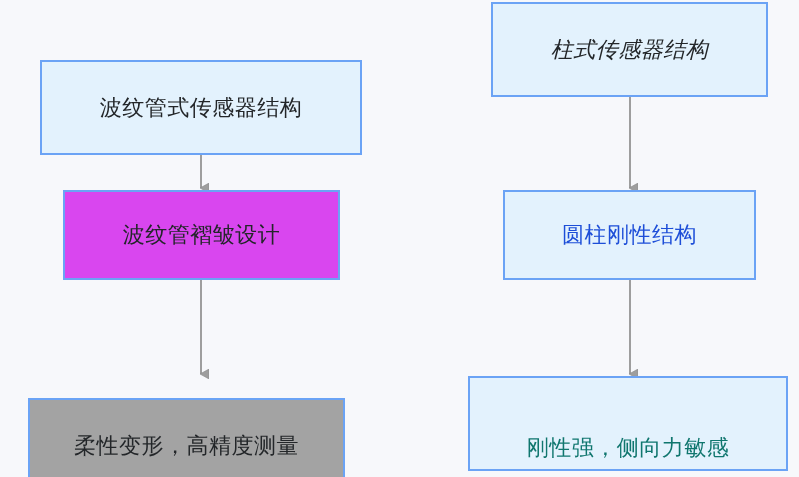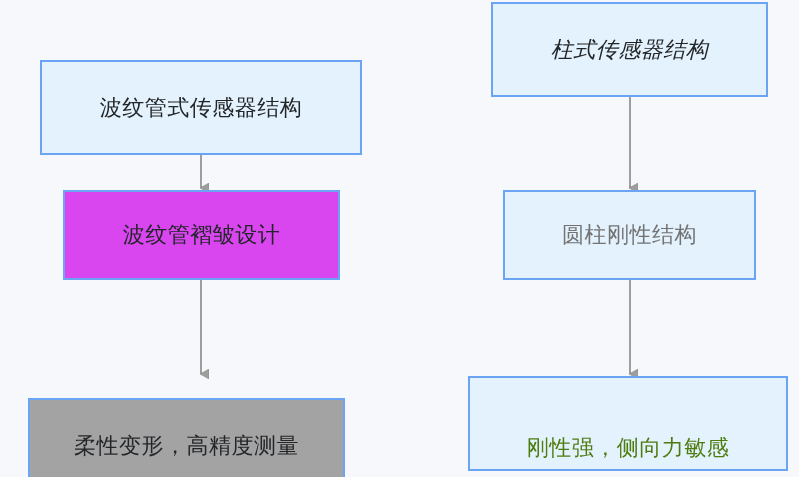--- a/index.html
+++ b/index.html
@@ -69,19 +69,19 @@
       <div class="node" style="left: 63px; top: 190px; width: 277px; height: 90px; background: #d946ef; border-color: rgb(107, 163, 245);">
         <span class="node-label" style="color: rgb(35, 38, 41);">波纹管褶皱设计</span>
       </div>
       <div class="node" style="left: 28px; top: 398px; width: 317px; height: 95px; background: #a3a3a3; border-color: rgb(107, 163, 245);">
         <span class="node-label" style="color: rgb(35, 38, 41);">柔性变形，高精度测量</span>
       </div>
       <div class="node" style="left: 491px; top: 2px; width: 277px; height: 95px; background: rgb(227, 242, 253); border-color: rgb(107, 163, 245);">
         <span class="node-label" style="color: rgb(35, 38, 41); font-style: italic;">柱式传感器结构</span>
       </div>
       <div class="node" style="left: 503px; top: 190px; width: 253px; height: 90px; background: rgb(227, 242, 253); border-color: rgb(107, 163, 245);">
-        <span class="node-label" style="color: #737373;">圆柱刚性结构</span>
+        <span class="node-label" style="color: #1d4ed8;">圆柱刚性结构</span>
       </div>
       <div class="node" style="left: 468px; top: 376px; width: 320px; height: 95px; background: rgb(227, 242, 253); border-color: rgb(107, 163, 245);">
-        <span class="node-label" style="color: #4d7c0f; margin-top: 48px;">刚性强，侧向力敏感</span>
+        <span class="node-label" style="color: #0f766e; margin-top: 48px;">刚性强，侧向力敏感</span>
       </div>
     </div>
 </div>
 
 </body></html>

